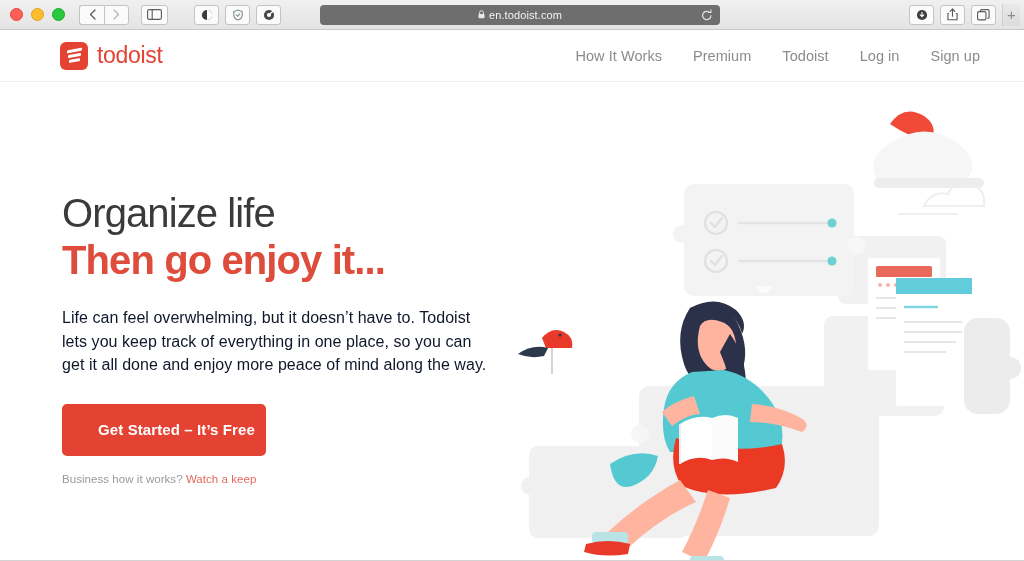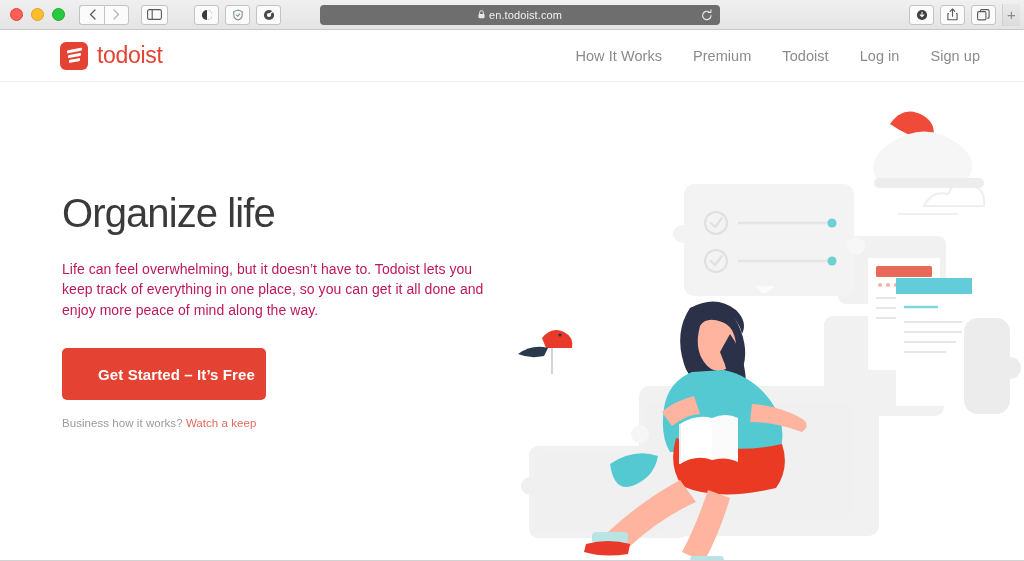--- a/index.html
+++ b/index.html
@@ -116,21 +116,21 @@
   #headline-1{
     font-size:40px;color:#3a3a3a;letter-spacing:-.9px;
     line-height:1.08;margin:0;font-weight:400;
   }
   #headline-2{
     font-size:40px;color:#de4c3c;letter-spacing:-.9px;
     line-height:1.08;margin:4px 0 0 0;font-weight:700;
   }
   #hero-paragraph{
     margin:24px 0 0 0;width:430px;
-    font-size:14px;line-height:1.45;color:#be185d;letter-spacing:.05px;
+    font-size:16px;line-height:1.45;color:#0f172a;letter-spacing:.05px;
   }
   #cta-button{
     display:inline-flex;align-items:center;justify-content:center;
     margin-top:28px;
     width:204px;height:52px;
     background:#e44232;border:none;border-radius:5px;
     color:#ffffff;font-size:15px;font-weight:700;letter-spacing:.1px;
     cursor:pointer;font-family:inherit;padding-left:31px;
   }
   #cta-subtext{
@@ -260,20 +260,21 @@
         <a class="nav-link">Todoist</a>
         <a class="nav-link">Log in</a>
         <a class="nav-link">Sign up</a>
       </nav>
     </header>
 
     <section id="hero">
 
       <div id="hero-copy">
         <h1 id="headline-1">Organize life</h1>
+        <h1 id="headline-2">Then go enjoy it...</h1>
         <p id="hero-paragraph">Life can feel overwhelming, but it doesn’t have to. Todoist lets you keep track of everything in one place, so you can get it all done and enjoy more peace of mind along the way.</p>
         <button id="cta-button">Get Started – It’s Free</button>
         <p id="cta-subtext">
           <span>Business how it works? </span><a id="watch-video-link">Watch a keep</a>
         </p>
       </div>
 
       <div id="hero-illustration">
         <svg viewBox="0 0 530 470" xmlns="http://www.w3.org/2000/svg">
 

